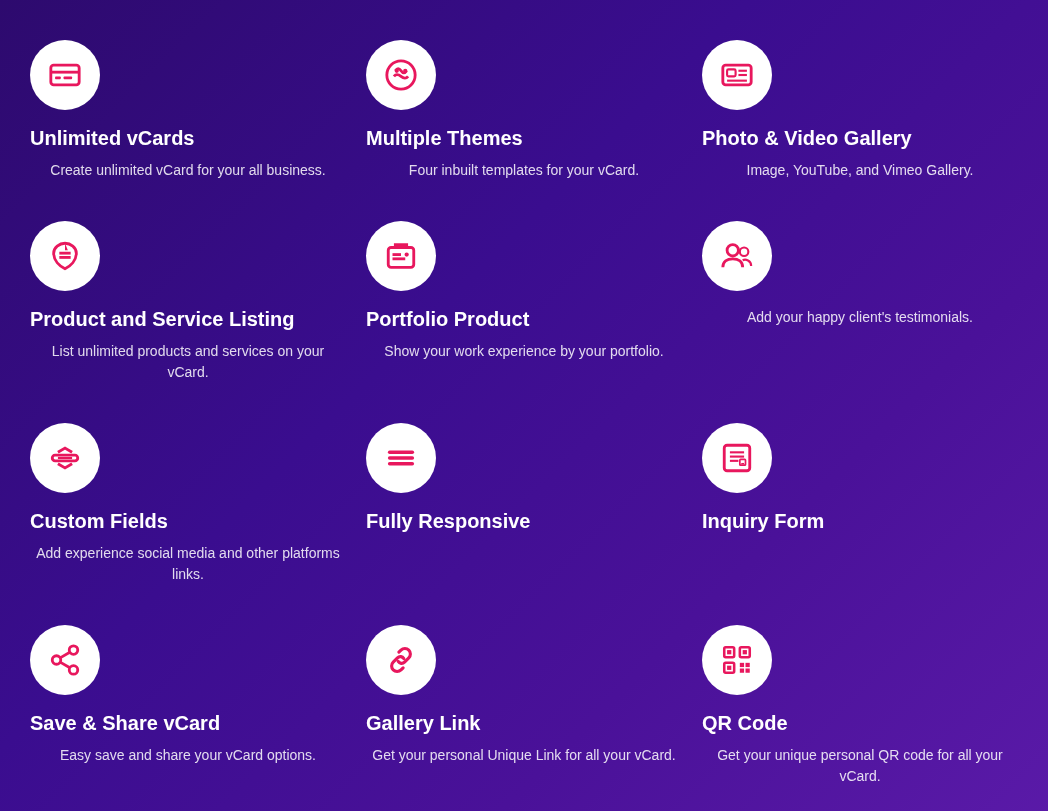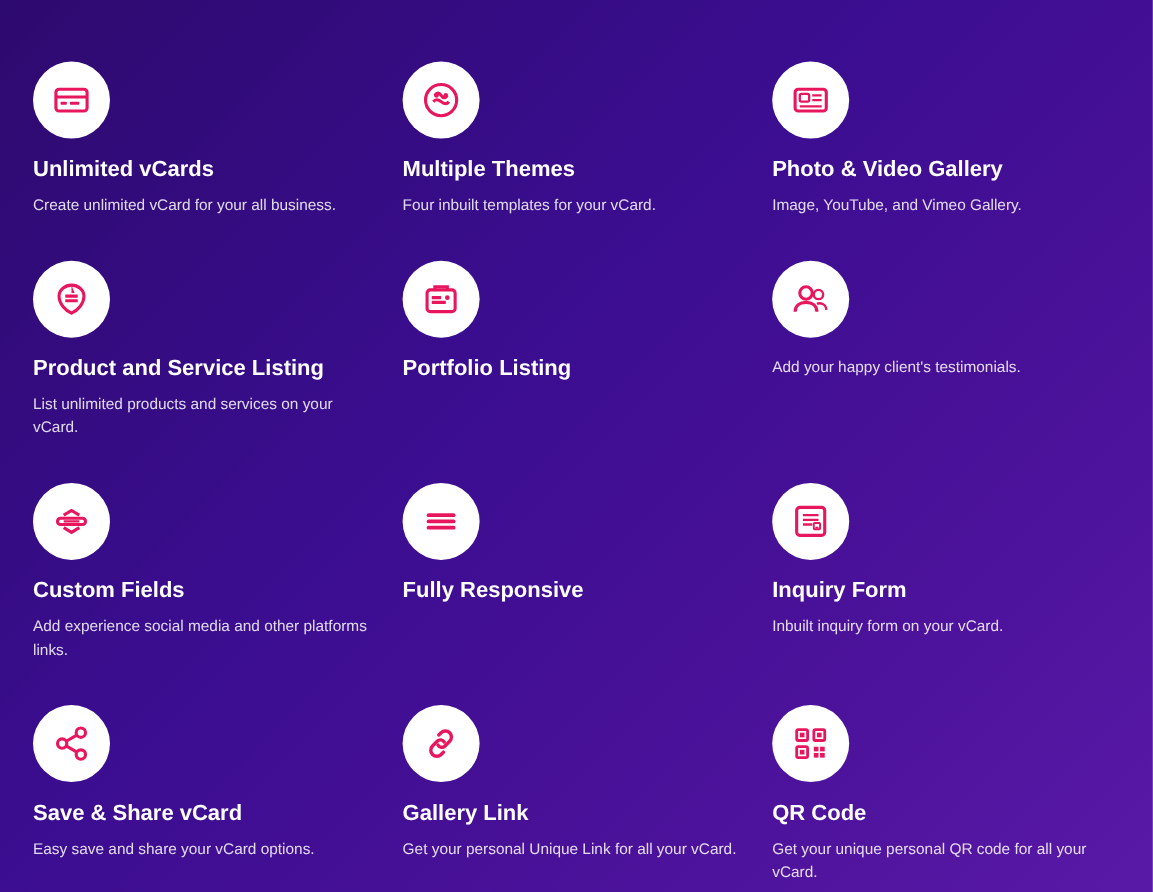--- a/index.html
+++ b/index.html
@@ -8,21 +8,21 @@
       min-height: 811px;
       font-family: 'Segoe UI', Arial, sans-serif;
       color: white;
       padding: 40px 30px;
     }
     .grid {
       display: grid;
       grid-template-columns: repeat(3, 1fr);
       gap: 40px 20px;
       max-width: 1000px;
-      margin: 16px auto;
+      margin: 0 auto;
     }
     .feature-item {
       display: flex;
       flex-direction: column;
       gap: 10px;
     }
     .icon-circle {
       width: 70px;
       height: 70px;
       border-radius: 50%;
@@ -41,20 +41,21 @@
     .feature-title {
       font-size: 20px;
       font-weight: 700;
       color: white;
       line-height: 1.2;
     }
     .feature-desc {
       font-size: 14px;
       color: rgba(255,255,255,0.85);
       line-height: 1.5;
+      text-align: center;
     }
   </style>
 </head>
 <body>
 
 <div class="grid">
 
   <div class="feature-item">
     <div class="icon-circle">
       <svg viewBox="0 0 24 24" xmlns="http://www.w3.org/2000/svg">
@@ -112,21 +113,22 @@
   <div class="feature-item">
     <div class="icon-circle">
       <svg viewBox="0 0 24 24" xmlns="http://www.w3.org/2000/svg">
         <rect x="3" y="6" width="18" height="14" rx="2" fill="none" stroke="#e8175d" stroke-width="2"></rect>
         <path d="M8 6 L8 4 L16 4 L16 6" fill="none" stroke="#e8175d" stroke-width="2"></path>
         <line x1="6" y1="11" x2="12" y2="11" stroke="#e8175d" stroke-width="2"></line>
         <line x1="6" y1="14" x2="15" y2="14" stroke="#e8175d" stroke-width="2"></line>
         <circle cx="16" cy="11" r="1.5" fill="#e8175d"></circle>
       </svg>
     </div>
-    <div class="feature-title">Portfolio Listing</div>
+    <div class="feature-title">Portfolio Product</div>
+    <div class="feature-desc">Show your work experience by your portfolio.</div>
   </div>
 
   <div class="feature-item">
     <div class="icon-circle">
       <svg viewBox="0 0 24 24" xmlns="http://www.w3.org/2000/svg">
         <circle cx="9" cy="8" r="4" fill="none" stroke="#e8175d" stroke-width="2"></circle>
         <circle cx="17" cy="9" r="3" fill="none" stroke="#e8175d" stroke-width="1.5"></circle>
         <path d="M2 20 C2 16 5 14 9 14 C13 14 16 16 16 20" fill="none" stroke="#e8175d" stroke-width="2"></path>
         <path d="M16 15 C18 14 22 15 22 19" fill="none" stroke="#e8175d" stroke-width="1.5"></path>
       </svg>
@@ -163,21 +165,20 @@
       <svg viewBox="0 0 24 24" xmlns="http://www.w3.org/2000/svg">
         <rect x="3" y="3" width="18" height="18" rx="2" fill="none" stroke="#e8175d" stroke-width="2"></rect>
         <line x1="7" y1="8" x2="17" y2="8" stroke="#e8175d" stroke-width="1.5"></line>
         <line x1="7" y1="11" x2="17" y2="11" stroke="#e8175d" stroke-width="1.5"></line>
         <line x1="7" y1="14" x2="13" y2="14" stroke="#e8175d" stroke-width="1.5"></line>
         <rect x="14" y="13" width="4" height="4" rx="0.5" fill="none" stroke="#e8175d" stroke-width="1.2"></rect>
         <line x1="15" y1="16" x2="17" y2="16" stroke="#e8175d" stroke-width="1"></line>
       </svg>
     </div>
     <div class="feature-title">Inquiry Form</div>
-    <div class="feature-desc">Inbuilt inquiry form on your vCard.</div>
   </div>
 
   <div class="feature-item">
     <div class="icon-circle">
       <svg viewBox="0 0 24 24" xmlns="http://www.w3.org/2000/svg">
         <circle cx="18" cy="5" r="3" fill="none" stroke="#e8175d" stroke-width="2"></circle>
         <circle cx="6" cy="12" r="3" fill="none" stroke="#e8175d" stroke-width="2"></circle>
         <circle cx="18" cy="19" r="3" fill="none" stroke="#e8175d" stroke-width="2"></circle>
         <line x1="8.59" y1="13.51" x2="15.42" y2="17.49" stroke="#e8175d" stroke-width="2"></line>
         <line x1="15.41" y1="6.51" x2="8.59" y2="10.49" stroke="#e8175d" stroke-width="2"></line>

